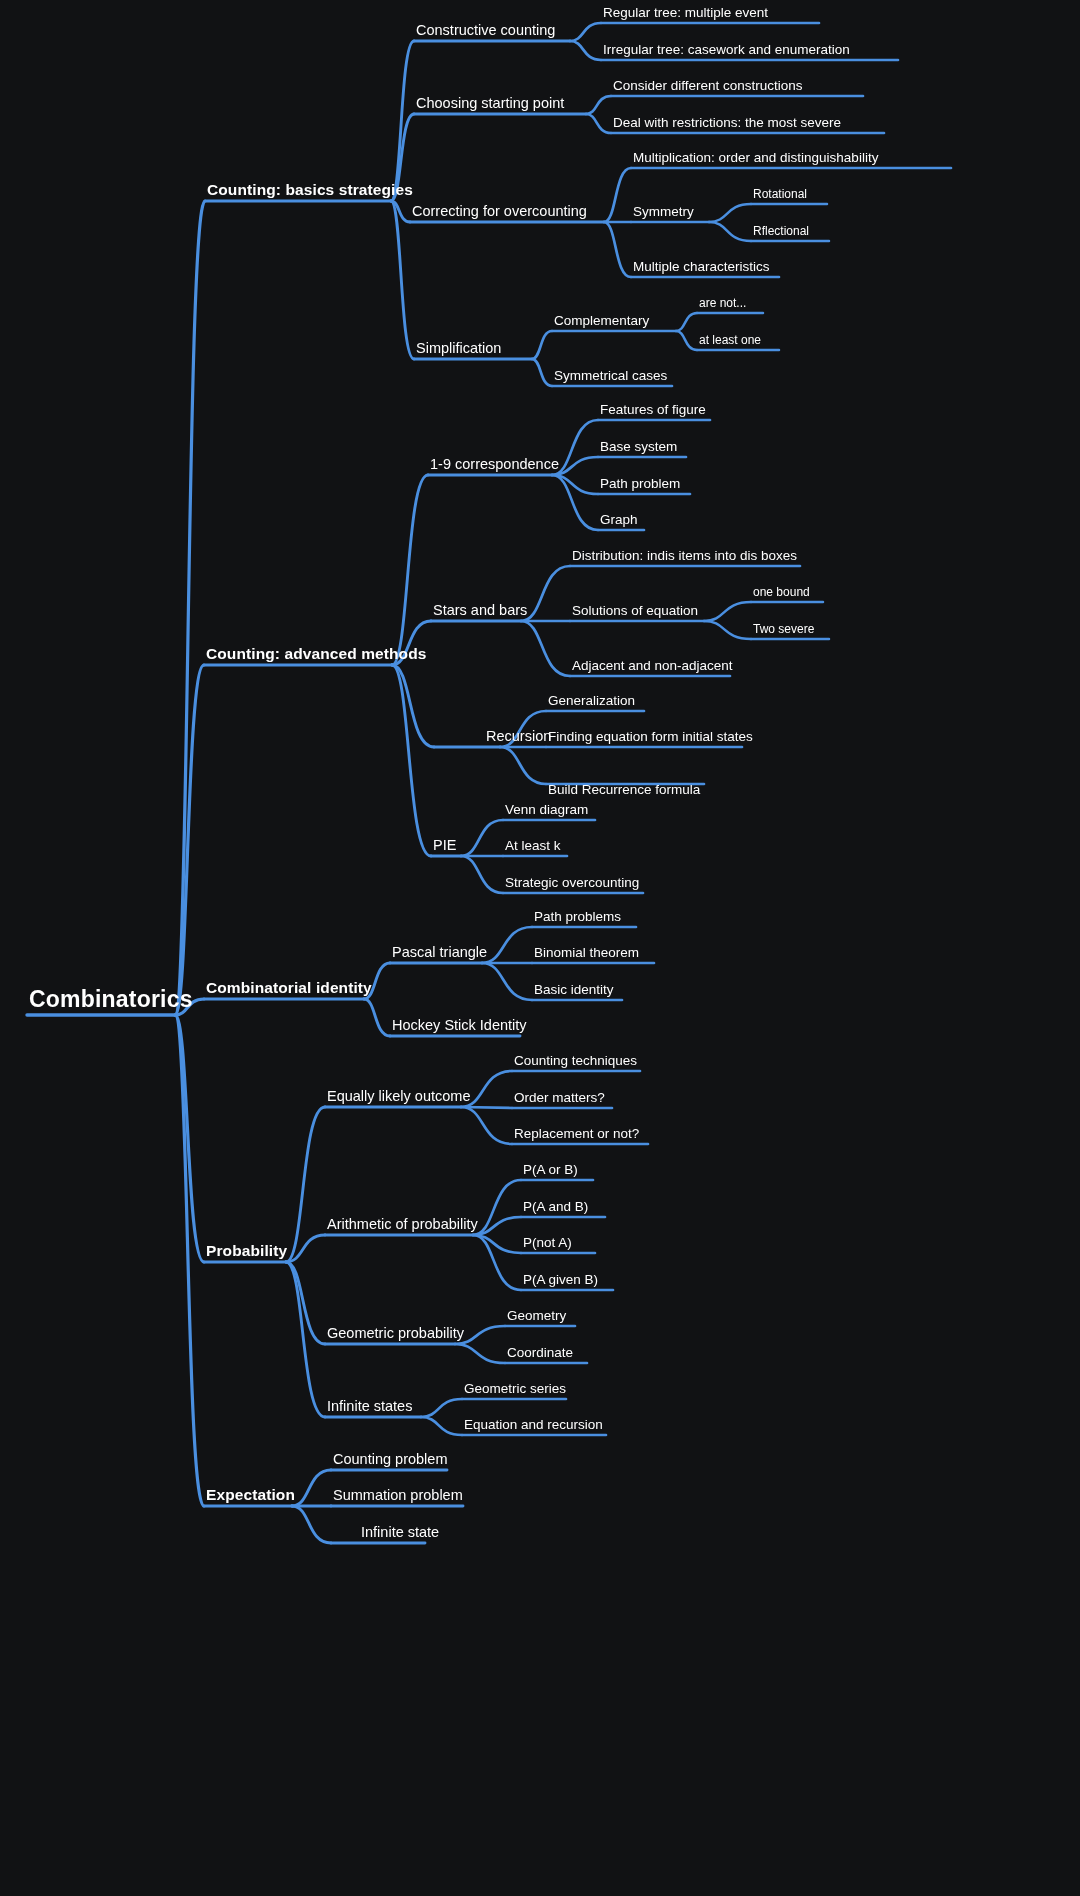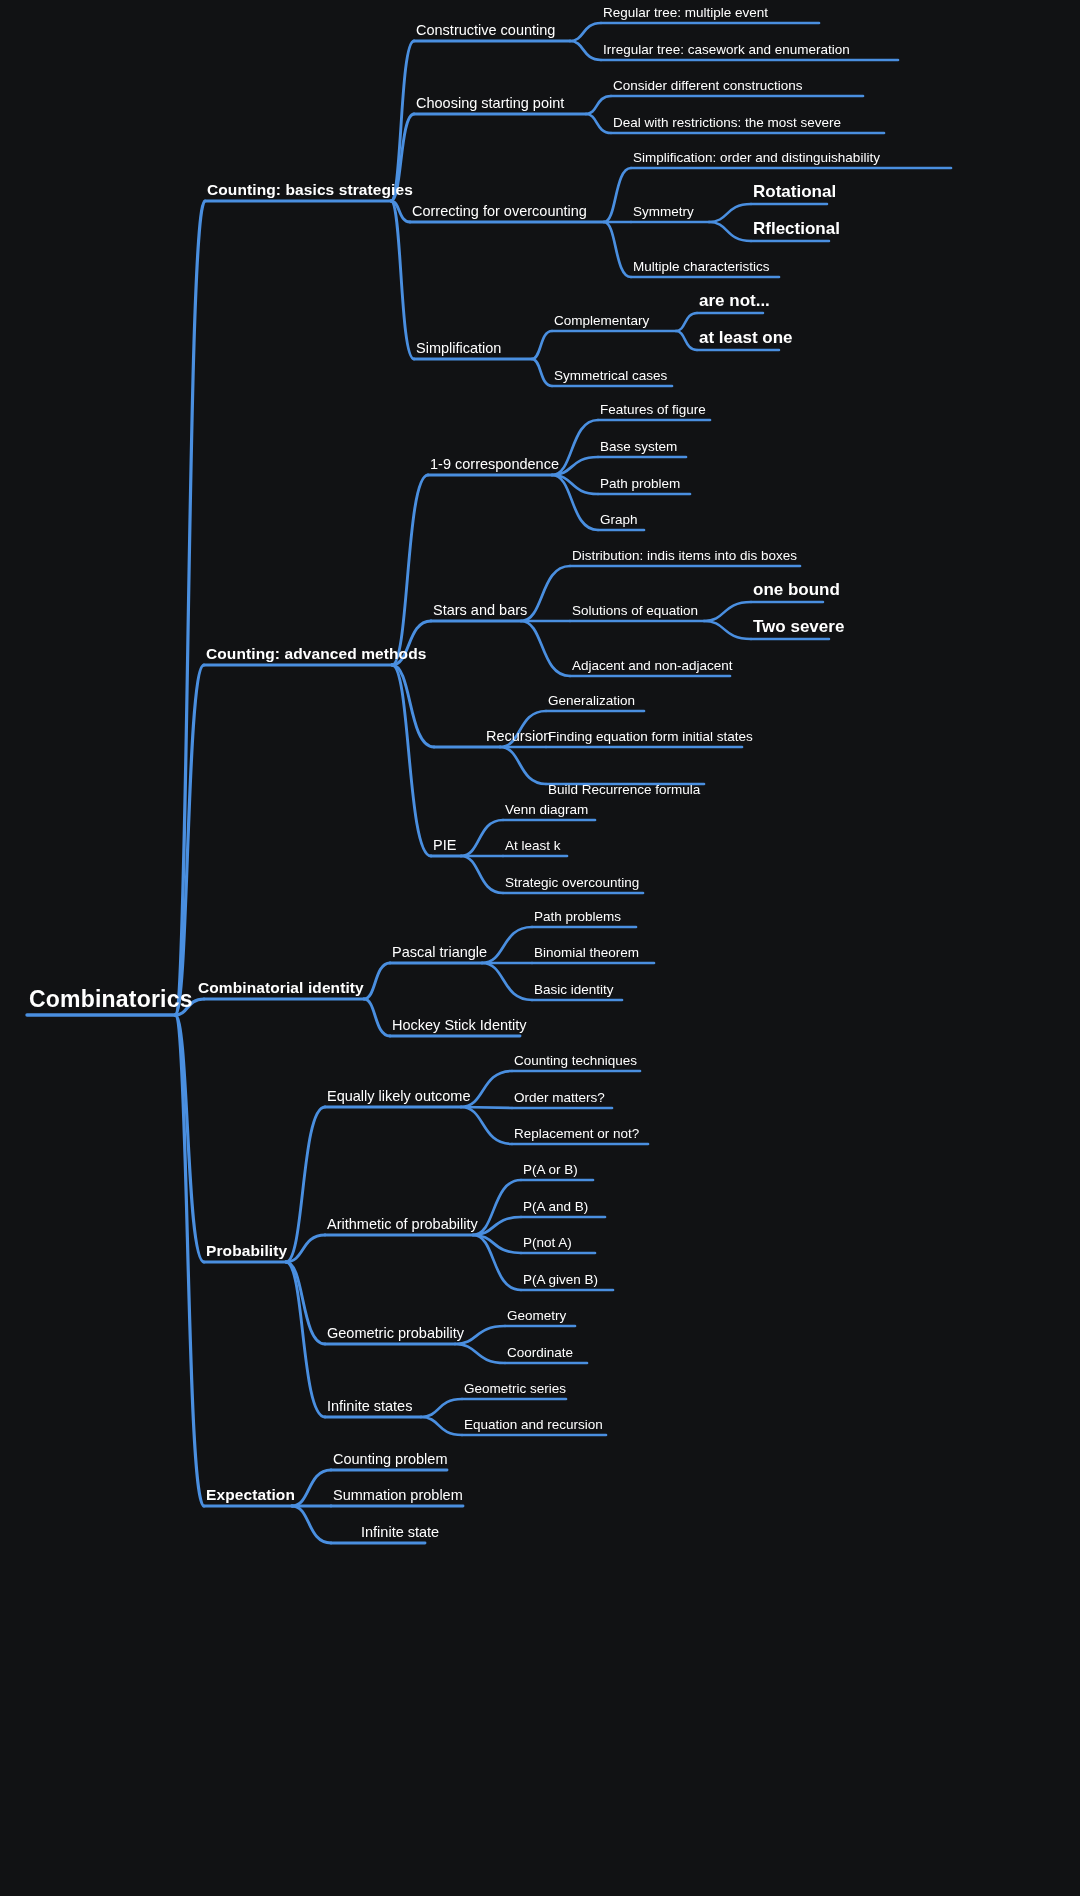--- a/index.html
+++ b/index.html
@@ -48,22 +48,22 @@
   }
   .node-l2 {
     font-size: 14.5px;
     font-weight: normal;
   }
   .node-l3 {
     font-size: 13.5px;
     font-weight: normal;
   }
   .node-l4 {
-    font-size: 17px;
-    font-weight: bold;
+    font-size: 12px;
+    font-weight: normal;
   }
 </style>
 </head>
 <body>
 
 <div id="mindmap-root">
   <svg id="edge-layer" viewBox="0 0 1080 1896" width="1080" height="1896" xmlns="http://www.w3.org/2000/svg">
       <path d="M 27 1015 L 175 1015" stroke="#4a8fe0" stroke-width="3.4" fill="none" stroke-linecap="round" stroke-linejoin="round"></path>
       <path d="M 175 1015 C 189.4 1015, 186.4 201, 205 201" stroke="#4a8fe0" stroke-width="3.2" fill="none" stroke-linecap="round" stroke-linejoin="round"></path>
       <path d="M 205 201 L 391 201" stroke="#4a8fe0" stroke-width="3.2" fill="none" stroke-linecap="round" stroke-linejoin="round"></path>
@@ -197,21 +197,21 @@
   <div id="label-layer">
       <div class="node-label node-root" style="left: 29px; top: 1014px;">Combinatorics</div>
       <div class="node-label node-l1" style="left: 207px; top: 200px;">Counting: basics strategies</div>
       <div class="node-label node-l2" style="left: 416px; top: 40px;">Constructive counting</div>
       <div class="node-label node-l3" style="left: 603px; top: 22px;">Regular tree: multiple event</div>
       <div class="node-label node-l3" style="left: 603px; top: 59px;">Irregular tree: casework and enumeration</div>
       <div class="node-label node-l2" style="left: 416px; top: 113px;">Choosing starting point</div>
       <div class="node-label node-l3" style="left: 613px; top: 95px;">Consider different constructions</div>
       <div class="node-label node-l3" style="left: 613px; top: 132px;">Deal with restrictions: the most severe</div>
       <div class="node-label node-l2" style="left: 412px; top: 221px;">Correcting for overcounting</div>
-      <div class="node-label node-l3" style="left: 633px; top: 167px;">Simplification: order and distinguishability</div>
+      <div class="node-label node-l3" style="left: 633px; top: 167px;">Multiplication: order and distinguishability</div>
       <div class="node-label node-l3" style="left: 633px; top: 221px;">Symmetry</div>
       <div class="node-label node-l4" style="left: 753px; top: 203px;">Rotational</div>
       <div class="node-label node-l4" style="left: 753px; top: 240px;">Rflectional</div>
       <div class="node-label node-l3" style="left: 633px; top: 276px;">Multiple characteristics</div>
       <div class="node-label node-l2" style="left: 416px; top: 358px;">Simplification</div>
       <div class="node-label node-l3" style="left: 554px; top: 330px;">Complementary</div>
       <div class="node-label node-l4" style="left: 699px; top: 312px;">are not...</div>
       <div class="node-label node-l4" style="left: 699px; top: 349px;">at least one</div>
       <div class="node-label node-l3" style="left: 554px; top: 385px;">Symmetrical cases</div>
       <div class="node-label node-l1" style="left: 206px; top: 664px;">Counting: advanced methods</div>
@@ -227,21 +227,21 @@
       <div class="node-label node-l4" style="left: 753px; top: 638px;">Two severe</div>
       <div class="node-label node-l3" style="left: 572px; top: 675px;">Adjacent and non-adjacent</div>
       <div class="node-label node-l2" style="left: 458px; top: 746px; margin-left: 28px;">Recursion</div>
       <div class="node-label node-l3" style="left: 548px; top: 710px;">Generalization</div>
       <div class="node-label node-l3" style="left: 548px; top: 746px;">Finding equation form initial states</div>
       <div class="node-label node-l3" style="left: 548px; top: 799px;">Build Recurrence formula</div>
       <div class="node-label node-l2" style="left: 433px; top: 855px;">PIE</div>
       <div class="node-label node-l3" style="left: 505px; top: 819px;">Venn diagram</div>
       <div class="node-label node-l3" style="left: 505px; top: 855px;">At least k</div>
       <div class="node-label node-l3" style="left: 505px; top: 892px;">Strategic overcounting</div>
-      <div class="node-label node-l1" style="left: 198px; top: 998px;">Combinatorial identity</div>
+      <div class="node-label node-l1" style="left: 206px; top: 998px;">Combinatorial identity</div>
       <div class="node-label node-l2" style="left: 392px; top: 962px;">Pascal triangle</div>
       <div class="node-label node-l3" style="left: 534px; top: 926px;">Path problems</div>
       <div class="node-label node-l3" style="left: 534px; top: 962px;">Binomial theorem</div>
       <div class="node-label node-l3" style="left: 534px; top: 999px;">Basic identity</div>
       <div class="node-label node-l2" style="left: 392px; top: 1035px;">Hockey Stick Identity</div>
       <div class="node-label node-l1" style="left: 206px; top: 1261px;">Probability</div>
       <div class="node-label node-l2" style="left: 327px; top: 1106px;">Equally likely outcome</div>
       <div class="node-label node-l3" style="left: 514px; top: 1070px;">Counting techniques</div>
       <div class="node-label node-l3" style="left: 514px; top: 1107px;">Order matters?</div>
       <div class="node-label node-l3" style="left: 514px; top: 1143px;">Replacement or not?</div>

